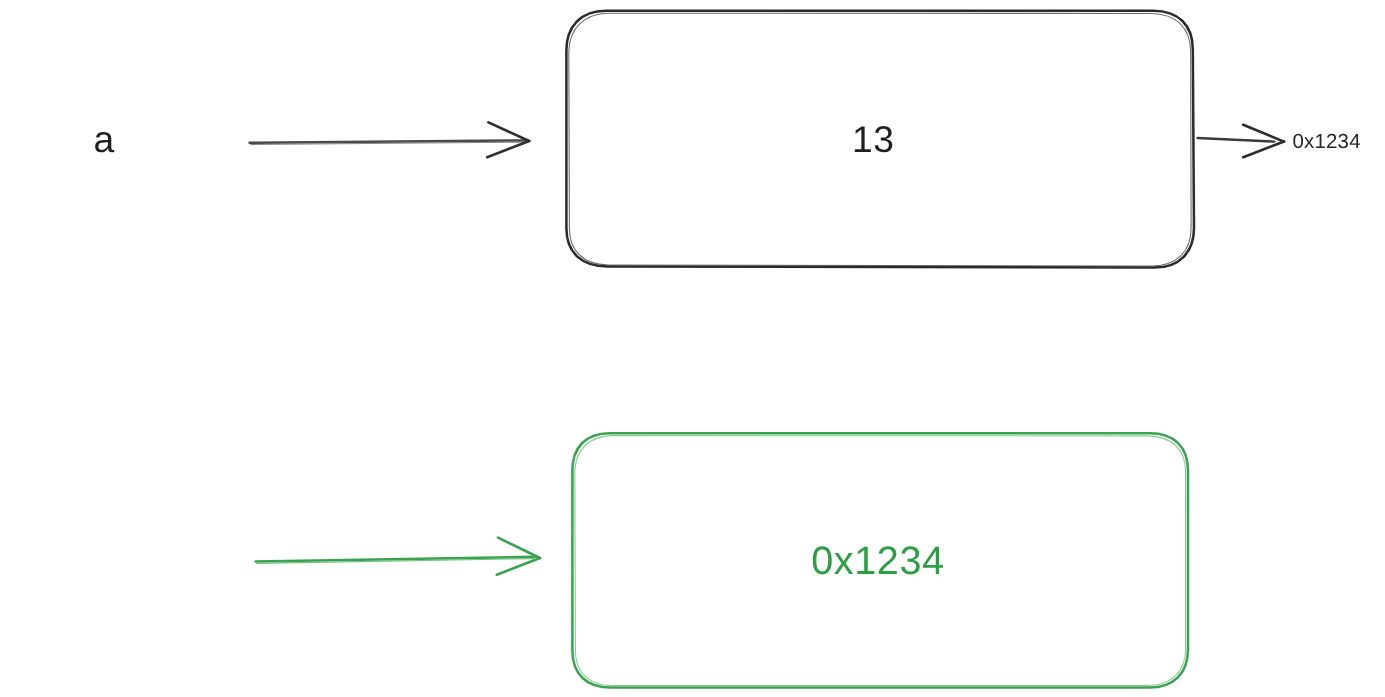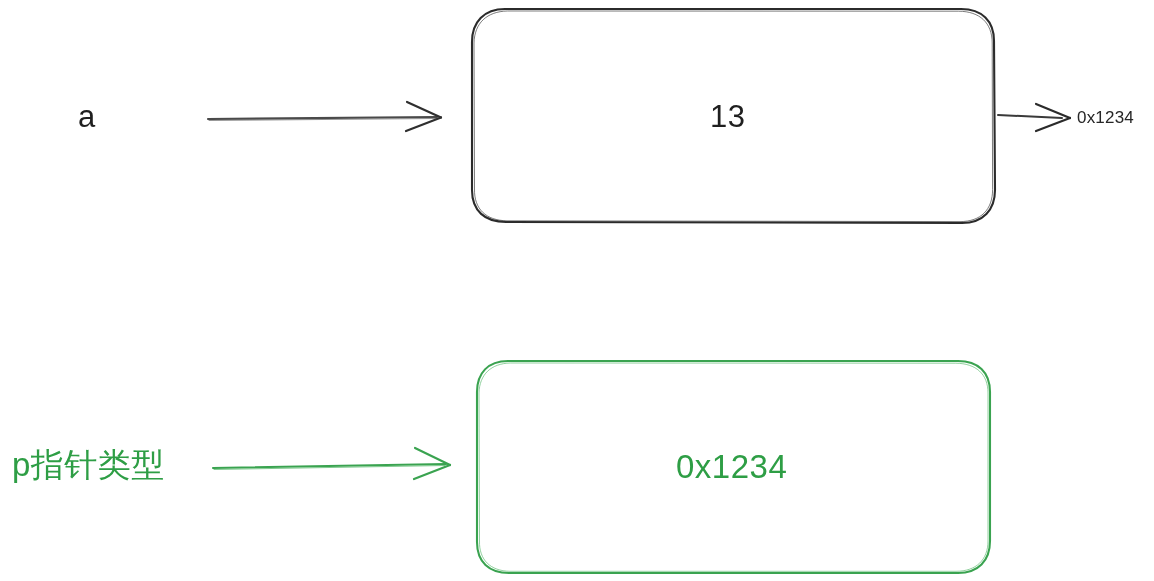--- a/index.html
+++ b/index.html
@@ -138,17 +138,16 @@
       <path d="M 450 465 L 414 479" fill="none" stroke="#3aa350" stroke-width="2.2" stroke-linecap="round"></path>
     </g>
   </svg>
 
   <div class="lbl lbl-a">a</div>
 
   <div class="lbl lbl-value10">13</div>
 
   <div class="lbl lbl-addr-small">0x1234</div>
 
-  <div class="lbl lbl-ptr-name">p指针类型</div>
 
   <div class="lbl lbl-addr-big">0x1234</div>
 
 </div>
 
 </body></html>

